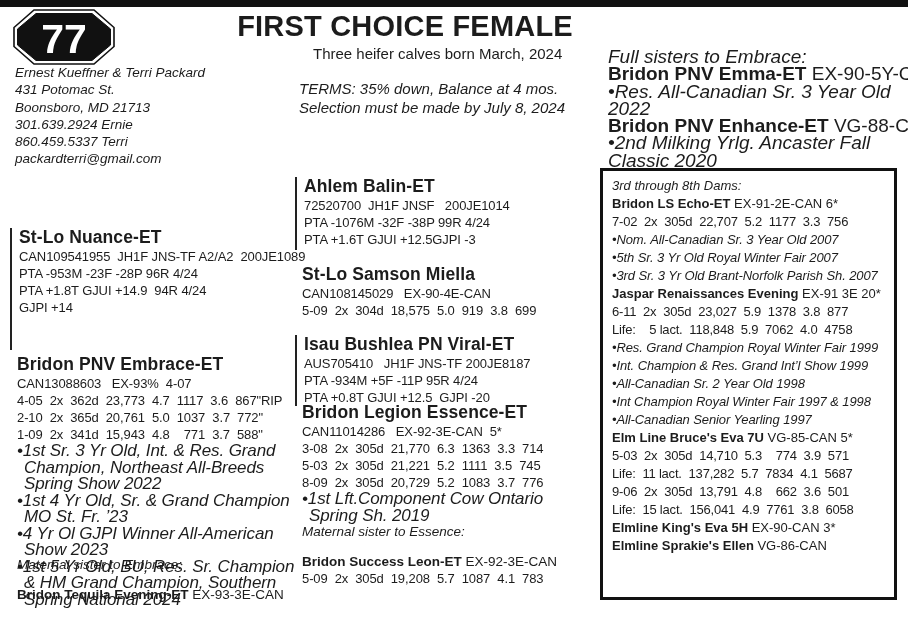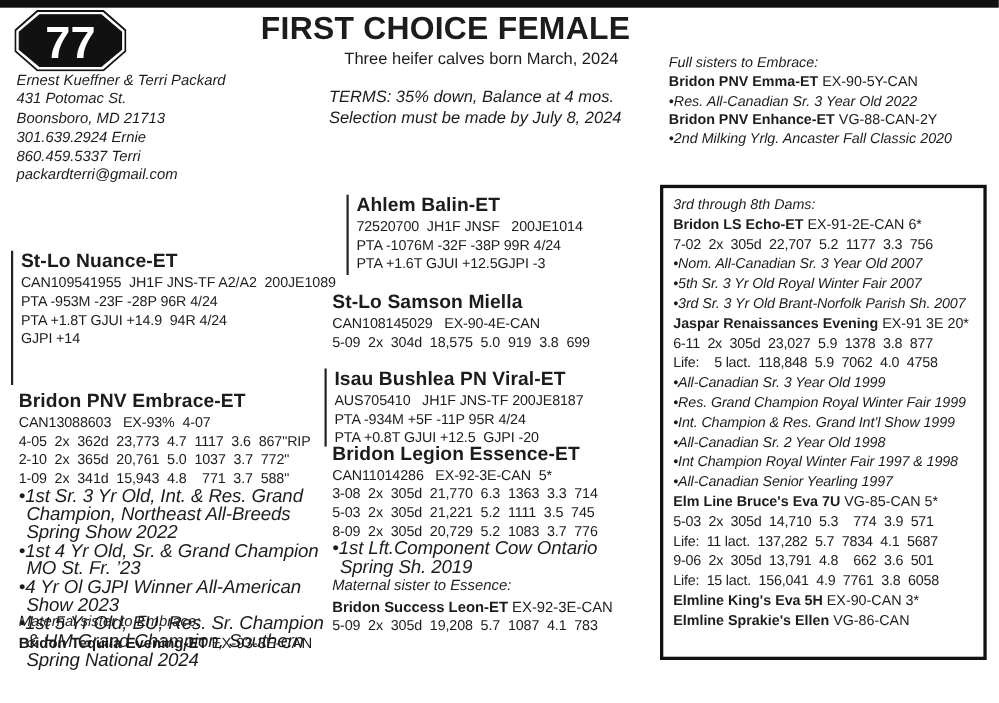--- a/index.html
+++ b/index.html
@@ -18,35 +18,35 @@
   }
   .page-subtitle { position:absolute; left:313px; top:45px; font-size:15px; }
   .terms { position:absolute; left:299px; top:79px; font-size:15px; font-style:italic; line-height:19px; }
 
   .seller { position:absolute; left:15px; top:64px; font-size:13.5px; font-style:italic; line-height:17.3px; }
 
   .animal-name { font-size:17.5px; font-weight:bold; letter-spacing:0.1px; line-height:18px; margin-bottom:2px; white-space:nowrap; }
   .data-line { font-size:13px; line-height:17px; white-space:pre; letter-spacing:-0.1px; }
   .bullet { font-size:17px; line-height:16.5px; font-style:italic; padding-left:7px; text-indent:-7px; letter-spacing:-0.1px; }
   .note-label { font-size:13.5px; font-style:italic; line-height:17px; }
-  .note-name { font-size:13.5px; font-weight:bold; line-height:17px; margin-top:3px; white-space:nowrap; }
+  .note-name { font-size:13.5px; font-weight:bold; line-height:17px; margin-top:13px; white-space:nowrap; }
   .note-name .score { font-weight:normal; }
 
   .sire-block { position:absolute; border-left:2px solid #222; padding-left:7px; }
   #left-sire   { left:10px;  top:228px; width:285px; padding-bottom:34px; }
   #left-dam    { position:absolute; left:17px; top:355px; width:280px; }
   #left-maternal { position:absolute; left:17px; top:556px; width:280px; }
 
-  #mid-sire1 { left:295px; top:177px; width:292px; padding-bottom:2px;margin-left:20px; }
+  #mid-sire1 { left:295px; top:177px; width:292px; padding-bottom:2px; }
   #mid-dam1  { position:absolute; left:302px; top:249px; width:288px;margin-top:16px; }
   #mid-sire2 { left:295px; top:335px; width:292px; padding-bottom:0; }
   #mid-dam2  { position:absolute; left:302px; top:403px; width:288px; }
   #mid-maternal { position:absolute; left:302px; top:523px; width:288px; }
 
-  #sisters { position:absolute; left:608px; top:48px; width:296px; font-size:13px; line-height:17.3px; }
+  #sisters { position:absolute; left:608px; top:48px; width:296px; font-size:19px; line-height:17.3px; }
   #sisters .s-label { font-style:italic; }
   #sisters .s-name { font-weight:bold; white-space:nowrap; }
   #sisters .s-name .score { font-weight:normal; }
   #sisters .s-bullet { font-style:italic; }
 
   #dams-box {
     position:absolute; left:600px; top:168px; width:282px; height:420px;
     border:3px solid #111; padding:6px 0 0 9px;
     font-size:13px; line-height:18px;
   }
@@ -158,21 +158,20 @@
 
   <div class="b-name"><span>Bridon LS Echo-ET</span><span class="score"> EX-91-2E-CAN  6*</span></div>
   <div class="b-record">7-02  2x  305d  22,707  5.2  1177  3.3  756</div>
   <div class="b-bullet">•Nom. All-Canadian Sr. 3 Year Old 2007</div>
   <div class="b-bullet">•5th Sr. 3 Yr Old Royal Winter Fair 2007</div>
   <div class="b-bullet">•3rd Sr. 3 Yr Old Brant-Norfolk Parish Sh. 2007</div>
 
   <div class="b-name"><span>Jaspar Renaissances Evening</span><span class="score"> EX-91 3E 20*</span></div>
   <div class="b-record">6-11  2x  305d  23,027  5.9  1378  3.8  877</div>
   <div class="b-record">Life:    5 lact.  118,848  5.9  7062  4.0  4758</div>
-  <div class="b-bullet">•All-Canadian Sr. 3 Year Old 1999</div>
   <div class="b-bullet">•Res. Grand Champion Royal Winter Fair 1999</div>
   <div class="b-bullet">•Int. Champion &amp; Res. Grand Int’l Show 1999</div>
   <div class="b-bullet">•All-Canadian Sr. 2 Year Old 1998</div>
   <div class="b-bullet">•Int Champion Royal Winter Fair 1997 &amp; 1998</div>
   <div class="b-bullet">•All-Canadian Senior Yearling 1997</div>
 
   <div class="b-name"><span>Elm Line Bruce's Eva 7U</span><span class="score"> VG-85-CAN 5*</span></div>
   <div class="b-record">5-03  2x  305d  14,710  5.3    774  3.9  571</div>
   <div class="b-record">Life:  11 lact.  137,282  5.7  7834  4.1  5687</div>
 

